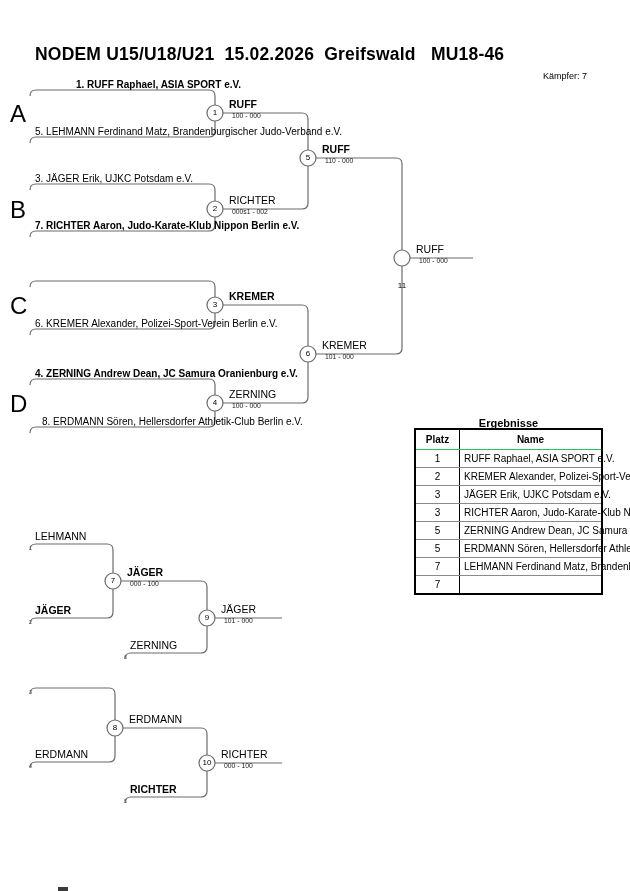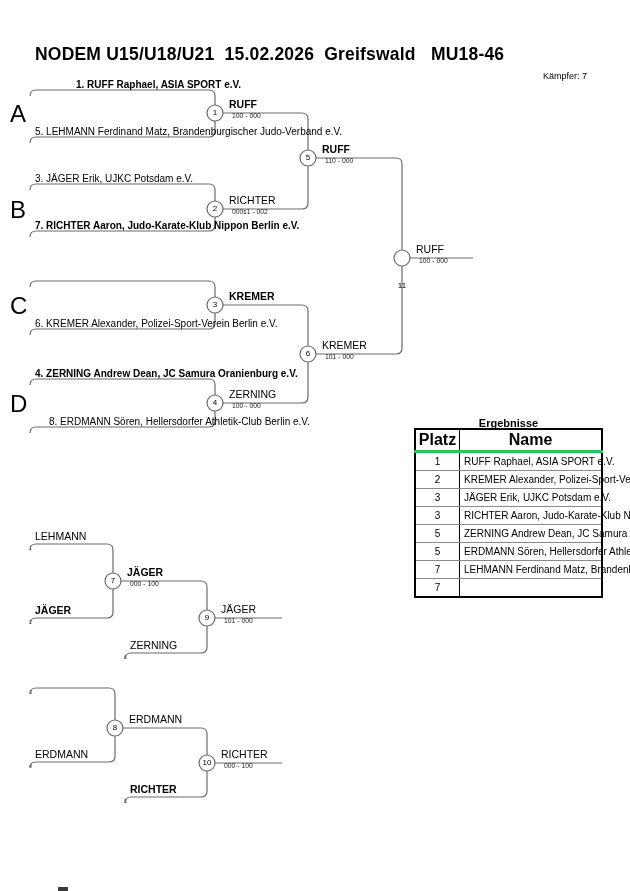--- a/index.html
+++ b/index.html
@@ -13,21 +13,21 @@
   .b{font-weight:bold;}
   .wname{font-size:10.5px;}
   .score{font-size:6.8px;color:#222;}
   .seed{font-size:5.5px;color:#555;}
   .cnum{position:absolute;width:16px;height:16px;line-height:16px;text-align:center;
         font-size:8px;color:#000;}
   svg{position:absolute;left:0;top:0;}
   .rtitle{font-size:11px;font-weight:bold;text-align:center;}
   table.results{position:absolute;left:414px;top:428px;border-collapse:collapse;
         table-layout:fixed;width:189px;border:2px solid #000;font-size:10px;}
-  table.results th{font-size:16px;font-weight:bold;height:17px;border-bottom:3px solid #22c55e;margin-top:13px;}
+  table.results th{font-size:10px;font-weight:bold;height:17px;border-bottom:1px solid #22c55e;margin-top:13px;}
   table.results td{height:15px;border-bottom:1px solid #8a8a8a;overflow:visible;}
   td.platz,th.platz{width:41px;text-align:center;border-right:1px solid #000;}
   td.name{width:148px;text-align:right;padding-left:4px;white-space:nowrap;}
   tr:last-child td{border-bottom:none;}
   .footmark{position:absolute;left:58px;top:887px;width:10px;height:4px;background:#3a3a3a;}
 </style>
 </head>
 <body>
 
 <div class="page">
@@ -88,21 +88,21 @@
   <div class="abs pool" style="left:10px;top:196px;">B</div>
   <div class="abs pool" style="left:10px;top:292px;">C</div>
   <div class="abs pool" style="left:10px;top:390px;">D</div>
 
   <div class="abs entrant b" style="left:35px;top:79px;margin-left:41px;">1. RUFF Raphael, ASIA SPORT e.V.</div>
   <div class="abs entrant" style="left:35px;top:126px;">5. LEHMANN Ferdinand Matz, Brandenburgischer Judo-Verband e.V.</div>
   <div class="abs entrant" style="left:35px;top:173px;">3. JÄGER Erik, UJKC Potsdam e.V.</div>
   <div class="abs entrant b" style="left:35px;top:220px;">7. RICHTER Aaron, Judo-Karate-Klub Nippon Berlin e.V.</div>
   <div class="abs entrant" style="left:35px;top:318px;">6. KREMER Alexander, Polizei-Sport-Verein Berlin e.V.</div>
   <div class="abs entrant b" style="left:35px;top:368px;">4. ZERNING Andrew Dean, JC Samura Oranienburg e.V.</div>
-  <div class="abs entrant" style="left:49px;top:416px;">8. ERDMANN Sören, Hellersdorfer Athletik-Club Berlin e.V.</div>
+  <div class="abs entrant" style="left:42px;top:416px;">8. ERDMANN Sören, Hellersdorfer Athletik-Club Berlin e.V.</div>
 
   <div class="cnum" style="left:207px;top:105px;">1</div>
   <div class="cnum" style="left:207px;top:201px;">2</div>
   <div class="cnum" style="left:207px;top:297px;">3</div>
   <div class="cnum" style="left:207px;top:395px;">4</div>
   <div class="cnum" style="left:300px;top:150px;">5</div>
   <div class="cnum" style="left:300px;top:346px;">6</div>
   <div class="cnum" style="left:394px;top:250px;margin-top:28px;">11</div>
 
   <div class="abs wname b" style="left:229px;top:98px;">RUFF</div>

